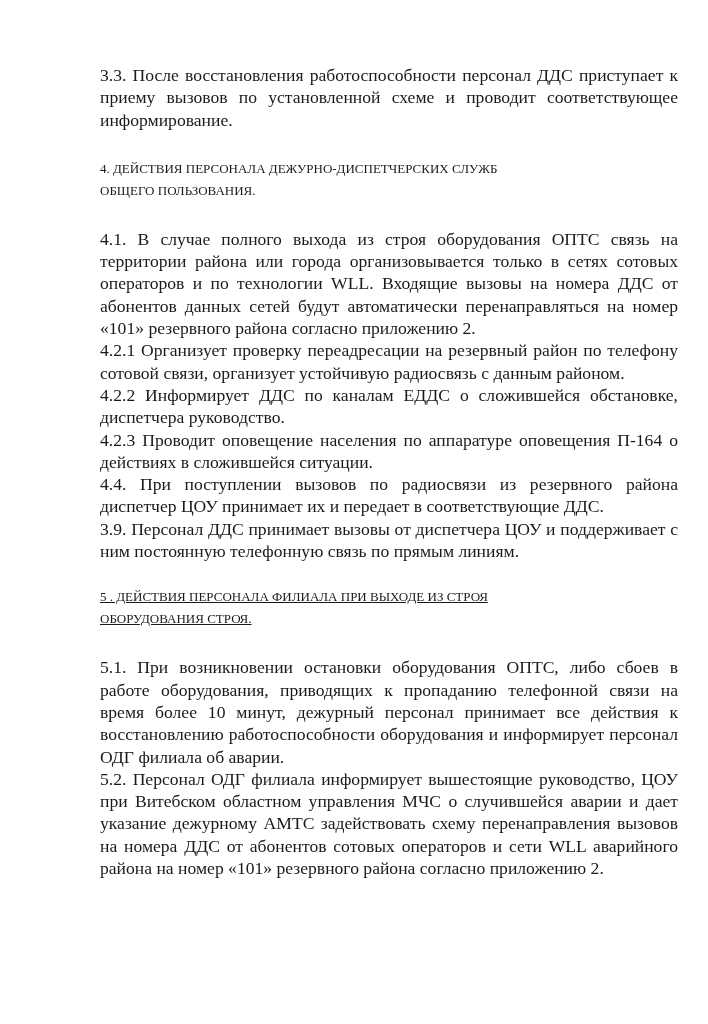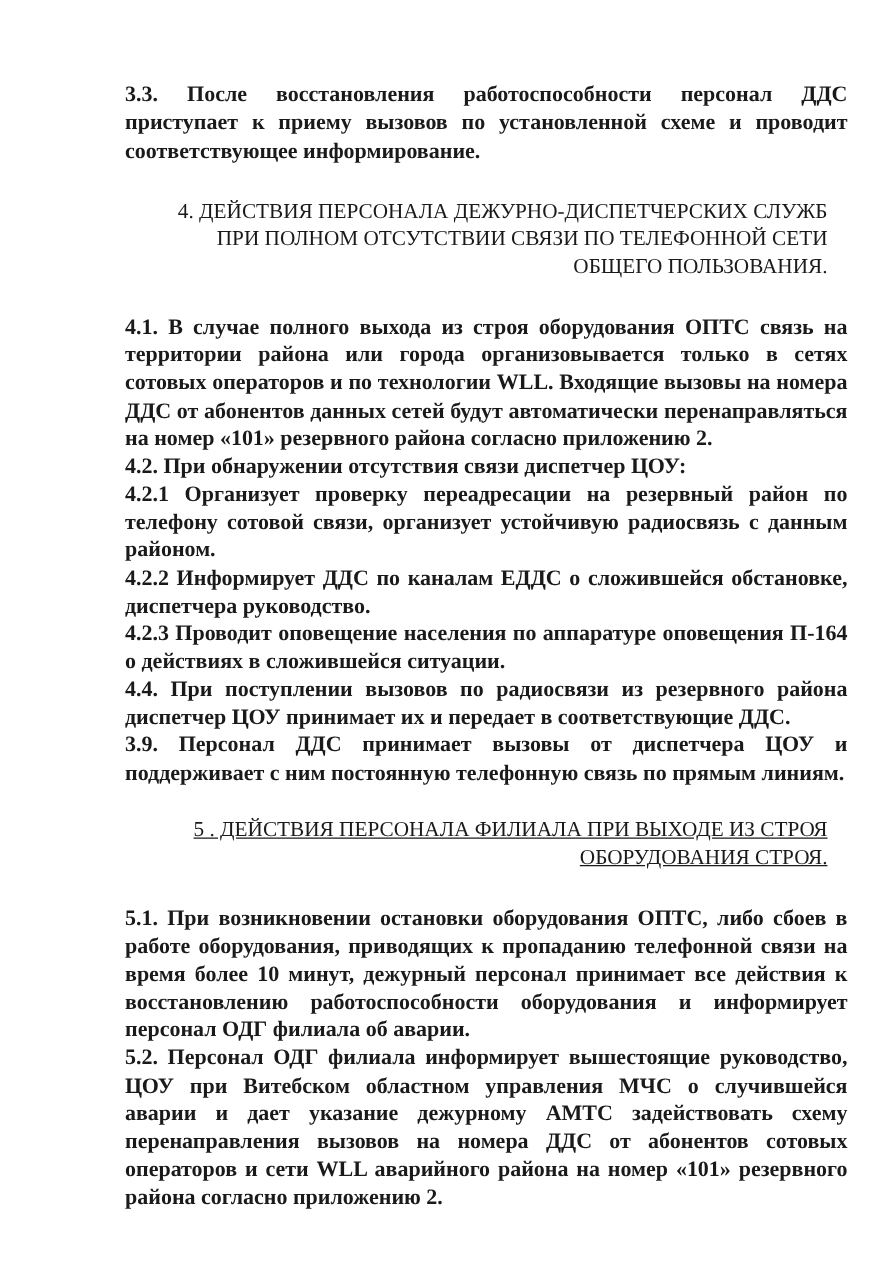--- a/index.html
+++ b/index.html
@@ -20,49 +20,46 @@
       width: 578px;
       font-family: "Liberation Serif", "DejaVu Serif", serif;
       font-size: 17.6px;
       line-height: 22.3px;
       color: #1a1a1a;
     }
     .para {
       margin: 0;
       text-align: justify;
       text-align-last: left;
-      font-weight: bold;
     }
     .heading {
-      margin: 16px;
-      text-align: right;
-      font-size: 17px;
+      margin: 0;
+      text-align: left;
+      font-size: 13px;
       line-height: 22px;
       color: #1a1a1a;
     }
     .h4 { margin-top: 27px; margin-bottom: 26px; }
     .h5 { margin-top: 24px; margin-bottom: 26px; text-decoration: underline; }
     .sub { }
   </style>
 </head>
 <body>
 
 <div class="page">
 
   <p class="para">3.3. После восстановления работоспособности персонал ДДС приступает к приему вызовов по установленной схеме и проводит соответствующее информирование.</p>
 
   <div class="heading h4">
     <div>4. ДЕЙСТВИЯ ПЕРСОНАЛА ДЕЖУРНО-ДИСПЕТЧЕРСКИХ СЛУЖБ</div>
-    <div>ПРИ ПОЛНОМ ОТСУТСТВИИ СВЯЗИ ПО ТЕЛЕФОННОЙ СЕТИ</div>
     <div>ОБЩЕГО ПОЛЬЗОВАНИЯ.</div>
   </div>
 
   <div>
     <p class="para">4.1. В случае полного выхода из строя оборудования ОПТС связь на территории района или города организовывается только в сетях сотовых операторов и по технологии WLL. Входящие вызовы на номера ДДС от абонентов данных сетей будут автоматически перенаправляться на номер «101» резервного района согласно приложению 2.</p>
-    <p class="para">4.2. При обнаружении отсутствия связи диспетчер ЦОУ:</p>
     <p class="para sub">4.2.1 Организует проверку переадресации на резервный район по телефону сотовой связи, организует устойчивую радиосвязь с данным районом.</p>
     <p class="para sub">4.2.2  Информирует ДДС по каналам ЕДДС о сложившейся обстановке, диспетчера руководство.</p>
     <p class="para sub">4.2.3   Проводит оповещение населения по аппаратуре оповещения П-164 о действиях в сложившейся ситуации.</p>
     <p class="para">4.4. При поступлении вызовов по радиосвязи из резервного района диспетчер ЦОУ принимает их и передает в соответствующие ДДС.</p>
     <p class="para">3.9. Персонал ДДС принимает вызовы от диспетчера ЦОУ и поддерживает с ним постоянную телефонную связь по прямым линиям.</p>
   </div>
 
   <div class="heading h5">
     <div>5 . ДЕЙСТВИЯ ПЕРСОНАЛА ФИЛИАЛА ПРИ ВЫХОДЕ ИЗ СТРОЯ</div>
     <div>ОБОРУДОВАНИЯ СТРОЯ.</div>

